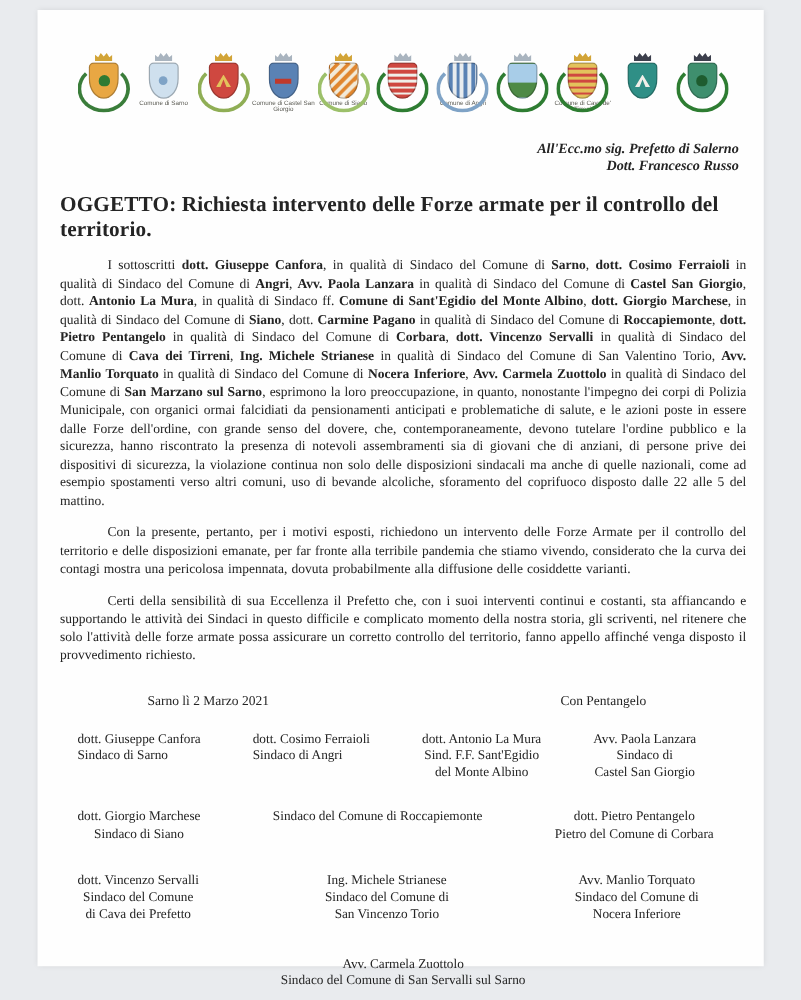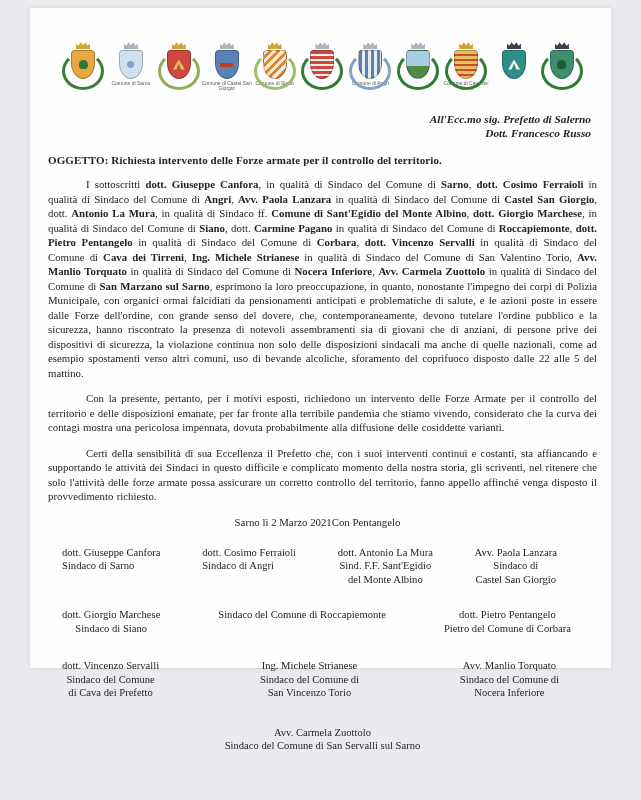--- a/index.html
+++ b/index.html
@@ -3,21 +3,21 @@
 <meta charset="utf-8">
 <style>
   html,body{margin:0;padding:0;}
   body{
     width:641px;height:800px;overflow:hidden;
     background:#e9ebee;
     font-family:"Liberation Serif", serif;
   }
   .page{
     box-sizing:border-box;
-    width:581px;height:660px;
+    width:581px;height:765px;
     margin:8px auto 0 auto;
     background:#fefefe;
     box-shadow:0 0 5px rgba(0,0,0,.10);
     padding:34px 14px 0 18px;
     color:#242424;
   }
   
   .crest-strip{display:flex;justify-content:space-between;align-items:flex-start;padding:0 14px;height:58px;}
   .crest{position:relative;width:42px;display:flex;flex-direction:column;align-items:center;}
   .crown{width:14px;height:7px;margin-bottom:1px;z-index:3;
@@ -31,27 +31,27 @@
   .emblem{width:9px;height:9px;}
   .emblem.tree{border-radius:50% 50% 40% 40%;}
   .emblem.dot{width:7px;height:7px;border-radius:50%;}
   .emblem.chevron{width:12px;height:10px;clip-path:polygon(50% 0,100% 100%,70% 100%,50% 40%,30% 100%,0 100%);}
   .emblem.bar{width:13px;height:4px;}
   .crest-caption{margin-top:2px;font-size:5px;line-height:5px;color:#5a5a52;
     text-align:center;width:58px;font-family:"Liberation Sans", sans-serif;}
   
   .recipient{text-align:right;font-weight:bold;font-style:italic;
     font-size:11.3px;line-height:14px;margin:12px 6px 0 0;}
-  .subject{font-weight:bold;font-size:11px;margin-top:14px;letter-spacing:.1px;}
+  .subject{font-weight:bold;font-size:17px;margin-top:14px;letter-spacing:.1px;}
   .para{font-size:10.8px;line-height:14.5px;text-align:justify;
     text-indent:38px;margin:11px 0 0 0;word-spacing:.6px;}
   .b{font-weight:bold;}
   .u{}
-  .date-row{display:flex;justify-content:center;font-size:10.8px;
-    margin-top:12px;padding:0 80px 0 70px;}
+  .date-row{display:flex;justify-content:space-between;font-size:10.8px;
+    margin-top:23px;padding:0 80px 0 70px;}
   .sig-row{display:flex;font-size:10.6px;line-height:13.5px;}
   .sig-row-1{justify-content:space-between;margin-top:18px;padding:0 40px 0 14px;}
   .sig-row-2{justify-content:space-between;margin-top:22px;padding:0 26px 0 14px;text-align:center;}
   .sig-row-3{justify-content:space-between;margin-top:24px;padding:0 38px 0 14px;text-align:center;}
   .sig-row-4{justify-content:center;margin-top:26px;text-align:center;}
   .sig-row-1 .sig-block{text-align:left;}
   .sig-row-1 .sig-block:nth-child(3),
   .sig-row-1 .sig-block:nth-child(4){text-align:center;}
 </style>
 </head>

